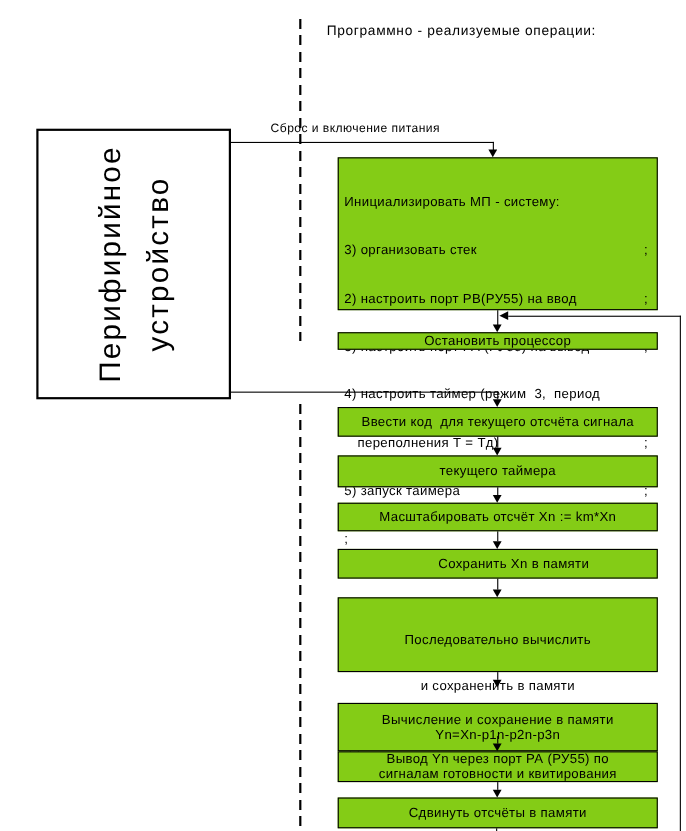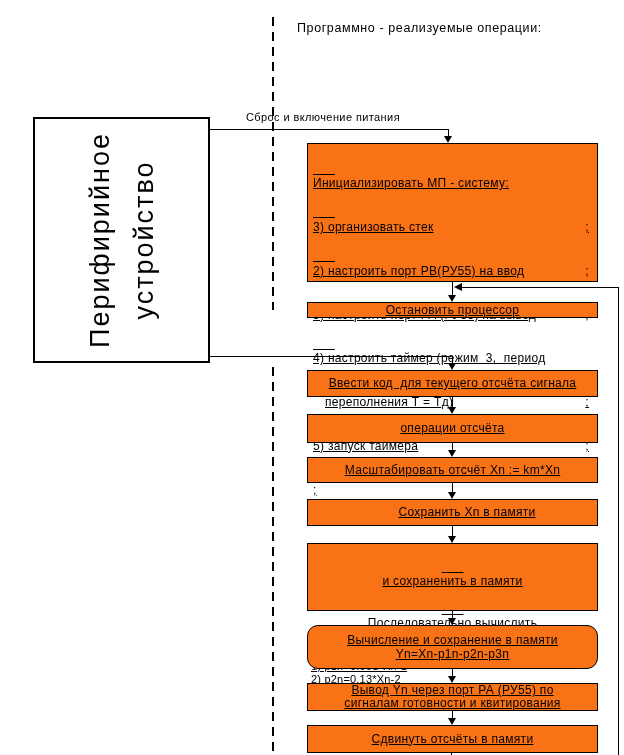--- a/index.html
+++ b/index.html
@@ -10,25 +10,24 @@
     font-family:"Liberation Sans",sans-serif;
     color:#000;
     overflow:hidden;
     margin-top:15px;
   }
   .txt{position:absolute;white-space:pre;letter-spacing:0.4px;}
   .box{
     position:absolute;
     box-sizing:border-box;
     border:1px solid #000;
-    background:#f97316;
+    background:#84cc16;
     font-size:12px;
     letter-spacing:0.3px;
     line-height:13px;
-    text-decoration:underline;
   }
   .flowbox{left:307px;width:291px;}
   .center{
     display:flex;flex-direction:column;
     align-items:center;justify-content:center;
     text-align:center;
   }
   .center div{white-space:pre;}
   .hline,.vline{position:absolute;background:#000;}
   .hline{height:1px;}
@@ -122,44 +121,44 @@
 
   <div class="box flowbox center" style="top:287px;height:16px;justify-content:center;">
     <div>Остановить процессор</div>
   </div>
 
   <div class="box flowbox center" style="top:355px;height:27px;">
     <div>Ввести код  для текущего отсчёта сигнала</div>
   </div>
 
   <div class="box flowbox center" style="top:399px;height:29px;">
-    <div>операции отсчёта</div>
+    <div>текущего таймера</div>
   </div>
 
   <div class="box flowbox center" style="top:442px;height:26px;">
     <div>Масштабировать отсчёт Xn := km*Xn</div>
   </div>
 
   <div class="box flowbox center" style="top:484px;height:27px;padding-left:29px;">
     <div>Сохранить Xn в памяти</div>
   </div>
 
   <div class="box flowbox" style="top:528px;height:68px;">
     <div class="seq-head">
+      <div>Последовательно вычислить</div>
       <div>и сохраненить в памяти</div>
-      <div>Последовательно вычислить</div>
     </div>
     <div class="seq-list">
       <div>1) p1n=0.091*Xn-1</div>
       <div>2) p2n=0.13*Xn-2</div>
       <div>3) p3n=0.98*Yn-2</div>
     </div>
   </div>
 
-  <div class="box flowbox center" style="top:610px;height:44px;line-height:14px;border-radius:11px;">
+  <div class="box flowbox center" style="top:624px;height:44px;line-height:14px;">
     <div>Вычисление и сохранение в памяти</div>
     <div>Yn=Xn-p1n-p2n-p3n</div>
   </div>
 
   <div class="box flowbox center" style="top:668px;height:28px;">
     <div>Вывод Yn через порт РА (РУ55) по</div>
     <div>сигналам готовности и квитирования</div>
   </div>
 
   <div class="box flowbox center" style="top:710px;height:28px;">

